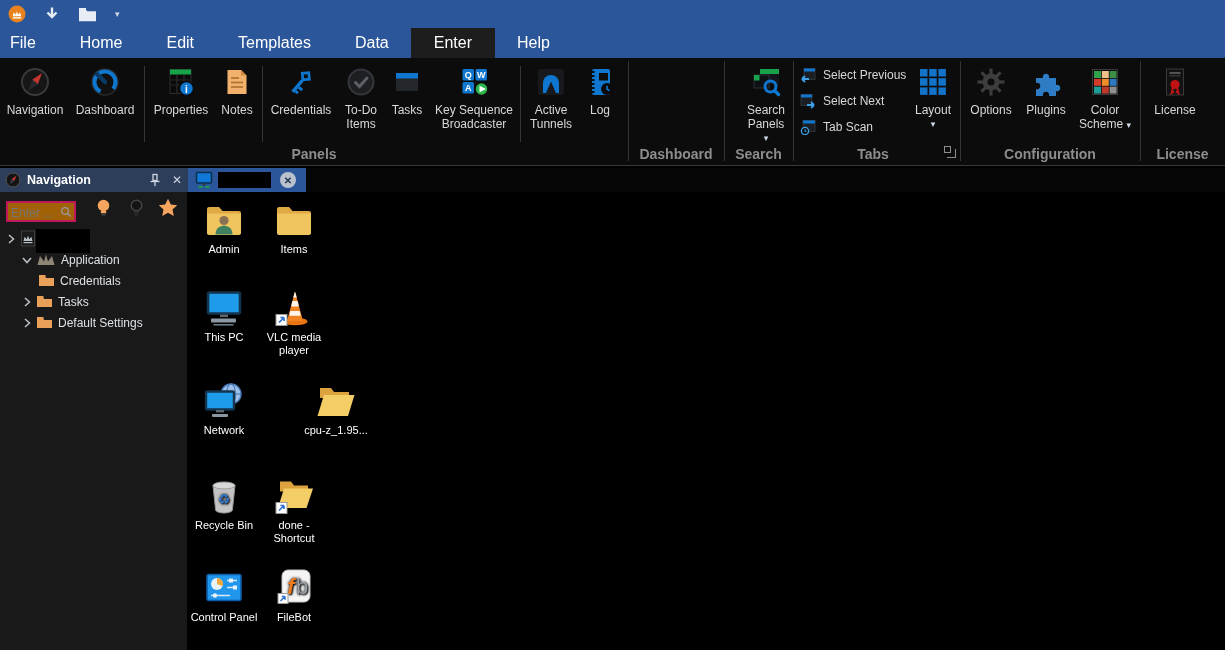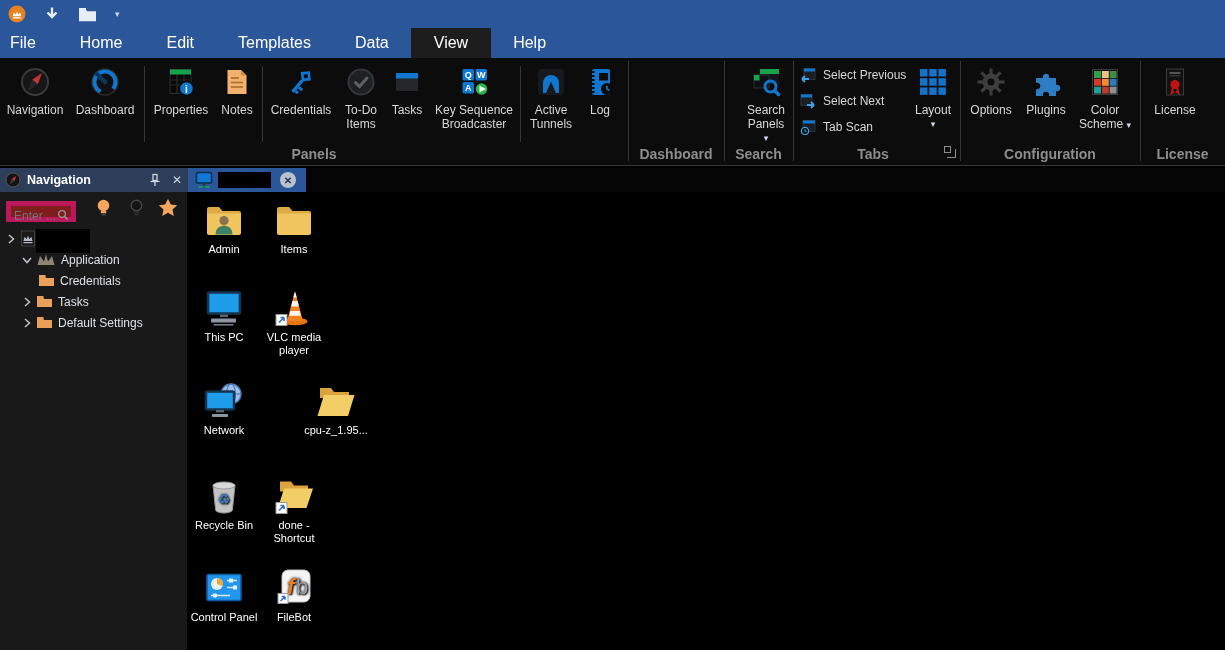--- a/index.html
+++ b/index.html
@@ -40,22 +40,22 @@
   
   .navpanel { position:absolute; left:0; top:168px; width:188px; height:482px; background:#191919;
               border-right:1px solid #000; }
   .nav-header { position:absolute; left:0; top:0; width:188px; height:24px; background:#2d3e5b;
                 display:flex; align-items:center; color:#fff; }
   .nav-title { font-size:12.5px; font-weight:bold; margin-left:6px; }
   .nav-header .spring { flex:1; }
   .pinbtn, .closebtn { width:22px; display:flex; justify-content:center; align-items:center;
                        color:#cfd6e2; font-size:12px; }
   .searchrow { position:absolute; left:0; top:24px; width:188px; height:38px; }
-  .searchbox { position:absolute; left:6px; top:9px; width:70px; height:21px; background:#7f1d1d;
-               border:5px solid #be185d; color:#ddd; }
+  .searchbox { position:absolute; left:6px; top:9px; width:70px; height:21px; background:#a16207;
+               border:2px solid #be185d; color:#ddd; }
   .searchbox input { position:absolute; left:3px; top:0; width:50px; height:19px; background:transparent;
                      border:none; outline:none; color:#cfcfcf; font-size:12px;
                      font-family:"Liberation Sans", sans-serif; }
   .searchbox .mag { position:absolute; right:2px; top:3px; }
   .srowicon { position:absolute; top:6px; }
   .tree { position:absolute; left:0; top:60px; width:188px; }
   .trow { position:relative; height:21px; display:flex; align-items:center;
           font-size:12px; color:#dde1e6; }
   .chev { width:14px; height:14px; flex:none; }
   .ticon { margin:0 5px 0 2px; flex:none; }
@@ -97,21 +97,21 @@
     <span class="caret">▾</span>
   </div>
 </div>
 
 <div class="menubar">
   <div class="menu-item first">File</div>
   <div class="menu-item wide">Home</div>
   <div class="menu-item wide">Edit</div>
   <div class="menu-item wide">Templates</div>
   <div class="menu-item wide">Data</div>
-  <div class="menu-item active">View</div>
+  <div class="menu-item active">Enter</div>
   <div class="menu-item wide">Help</div>
 </div>
 
 <div class="ribbon">
 
   <div class="rbtn" style="left:2px;width:66px;">
     <svg class="ric" viewBox="0 0 32 32">
       <circle cx="16" cy="16" r="13" fill="#161616" stroke="#3a3a3a" stroke-width="2"></circle>
       <g transform="rotate(38 16 16)">
         <polygon points="16,4.5 19.6,16 12.4,16" fill="#c23531"></polygon>

